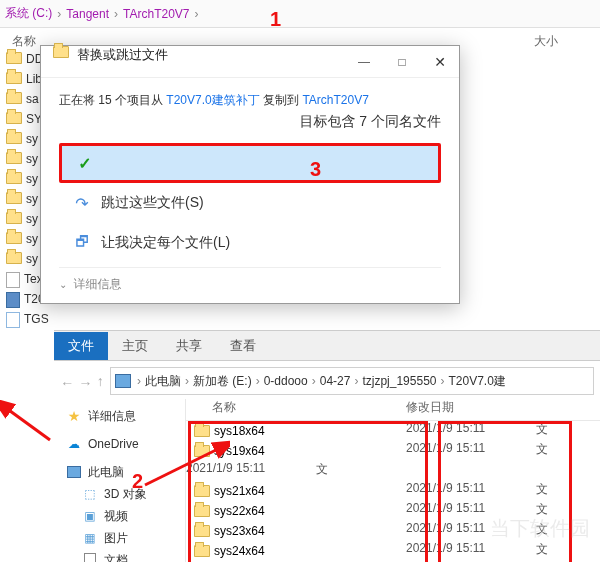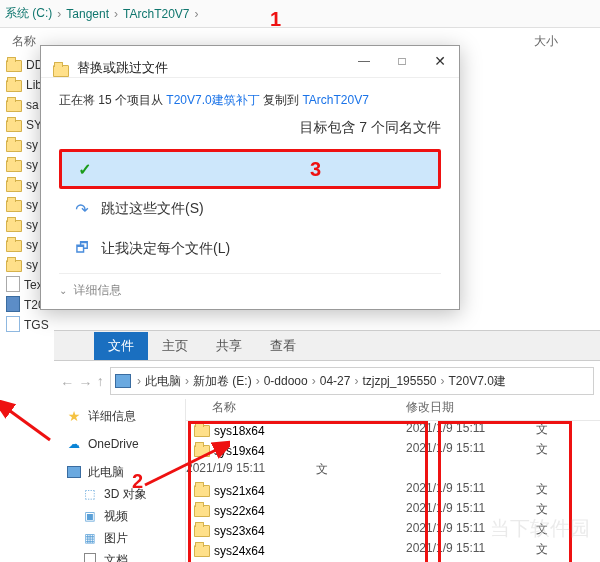--- a/index.html
+++ b/index.html
@@ -1,59 +1,59 @@
 <!DOCTYPE html>
 <html><head>
 <meta charset="utf-8">
 <style>
 * { margin: 0; padding: 0; box-sizing: border-box; font-family: "Microsoft YaHei", "Segoe UI", sans-serif; }
 body { width: 600px; height: 562px; background: #fff; position: relative; overflow: hidden; font-size: 12px; }
 
 
 .top-crumb { position: absolute; top: 0; left: 0; right: 0; height: 28px; display: flex; align-items: center; background: #fafafa; border-bottom: 1px solid #e0e0e0; padding-left: 2px; }
-.top-crumb span { padding: 0 3px; color: #0f766e; }
+.top-crumb span { padding: 0 3px; color: #a21caf; }
 .top-crumb .sep { color: #888; padding: 0 2px; }
 
 .name-label-top { position: absolute; top: 33px; left: 12px; color: #666; }
 .size-label-top { position: absolute; top: 33px; right: 42px; color: #666; }
 
 
 .left-strip { position: absolute; top: 52px; left: 0; width: 40px; }
-.left-strip .row { height: 20px; display: flex; align-items: flex-end; padding-left: 6px; color: #333; }
+.left-strip .row { height: 20px; display: flex; align-items: flex-start; padding-left: 6px; color: #333; }
 .fold-ico { width: 16px; height: 12px; background: #ffe08a; border: 1px solid #d6b24c; border-radius: 1px 1px 0 0; margin-right: 4px; position: relative; flex-shrink: 0; }
 .fold-ico::before { content: ""; position: absolute; top: -4px; left: 0; width: 7px; height: 4px; background: #ffe08a; border: 1px solid #d6b24c; border-bottom: none; border-radius: 1px 1px 0 0; }
 .file-ico { width: 14px; height: 16px; background: #fff; border: 1px solid #8fb8e0; margin-right: 4px; flex-shrink: 0; }
 .reg-ico { background: #5c8dc7; border-color: #3a6ca0; }
 .txt-ico { background: #fff; border-color: #aaa; }
 
 
 .dialog { position: absolute; top: 45px; left: 40px; width: 420px; background: #fff; border: 1px solid #999; box-shadow: 0 4px 20px rgba(0,0,0,.25); }
-.dlg-title { background: #fff; height: 32px; display: flex; align-items: flex-end; padding: 0 0 0 12px; border-bottom: 1px solid #eee; }
+.dlg-title { background: #fff; height: 32px; display: flex; align-items: flex-start; padding: 0 0 0 12px; border-bottom: 1px solid #eee; }
 .dlg-title .t { font-size: 13px; color: #222; flex: 1; }
 .winbtn { width: 38px; height: 32px; display: flex; align-items: center; justify-content: center; color: #555; font-size: 12px; }
 .winbtn.close { color: #333; font-size: 14px; }
 .dlg-body { padding: 14px 18px 10px; }
-.dlg-msg { font-size: 12px; color: #333; margin-bottom: 10px; }
+.dlg-msg { font-size: 12px; color: #333; margin-bottom: 4px; }
 .dlg-msg a { color: #1a73e8; text-decoration: none; }
 .dlg-sub { font-size: 14px; color: #333; margin-bottom: 12px; text-align: right; }
 .dlg-opt { display: flex; align-items: center; height: 40px; padding-left: 14px; font-size: 14px; color: #333; border-radius: 2px; }
 .dlg-opt.sel { background: #cde7fb; }
 .opt-ico { width: 18px; height: 18px; margin-right: 10px; display: flex; align-items: center; justify-content: center; }
 .opt-check { color: #1a9c1a; font-size: 16px; font-weight: bold; }
 .opt-skip { color: #4a8ddc; font-size: 16px; }
 .opt-decide { color: #4a8ddc; font-size: 14px; }
 .red-box-opt { border: 3px solid #e11; }
 .dlg-detail { border-top: 1px solid #eee; margin-top: 4px; padding-top: 8px; display: flex; align-items: center; color: #888; }
 .dlg-detail .chev { margin-right: 6px; font-size: 10px; }
 
 
 .explorer2 { position: absolute; top: 330px; left: 54px; right: 0; bottom: 0; background: #fff; border-top: 1px solid #ccc; }
 .exp2-tabs { height: 30px; display: flex; align-items: flex-end; background: #f0f0f0; border-bottom: 1px solid #ccc; }
 .exp2-tab { padding: 5px 14px; font-size: 13px; color: #555; }
-.exp2-tab.active { background: #1a6fc0; color: #fff; margin-left: 40px; }
+.exp2-tab.active { background: #1a6fc0; color: #fff; }
 .exp2-crumb { height: 28px; background: #fff; border: 1px solid #d0d0d0; margin: 6px 6px 0 56px; display: flex; align-items: center; padding: 0 4px; }
 .crumb-arrows { width: 48px; height: 28px; position: absolute; top: 36px; left: 4px; display: flex; align-items: center; justify-content: space-around; }
 .crumb-arrows span { color: #aaa; font-size: 14px; }
 .exp2-crumb .pc-ico { width: 16px; height: 14px; background: #6aa9e0; border: 1px solid #3a6ca0; margin-right: 4px; flex-shrink: 0; }
 .exp2-crumb span { padding: 0 2px; color: #333; white-space: nowrap; }
 .exp2-crumb .sep { color: #888; }
 
 .exp2-body { display: flex; height: calc(100% - 66px); margin-top: 4px; }
 
 

